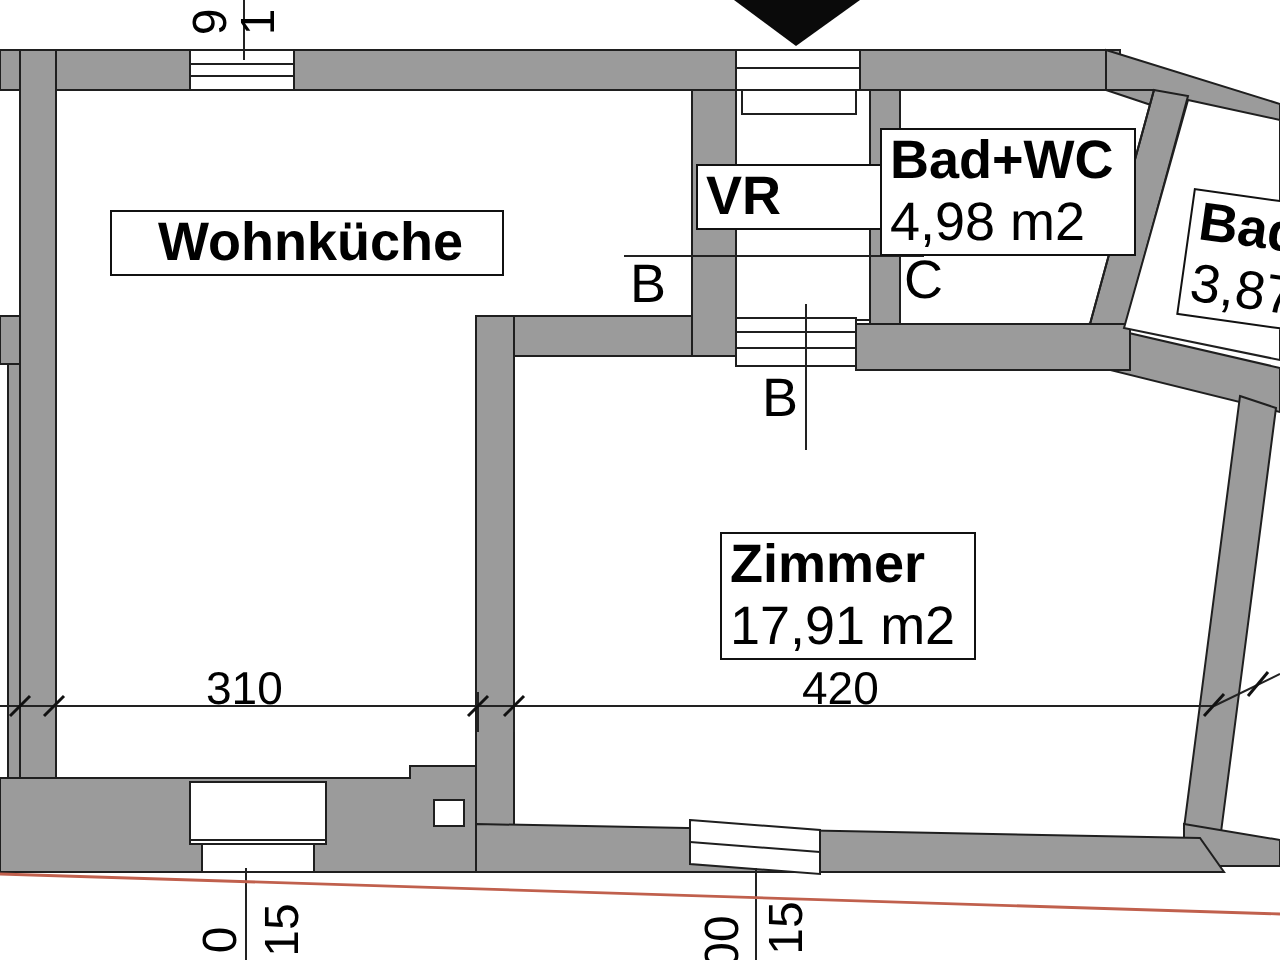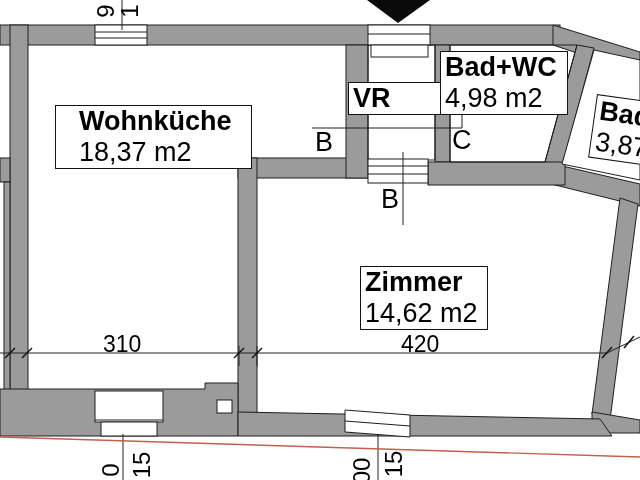--- a/index.html
+++ b/index.html
@@ -108,35 +108,34 @@
       <line x1="624" y1="348" x2="634" y2="336"></line>
     </g>
 
     <polygon class="arrowfill" points="367,0 430,0 398,23"></polygon>
 
     <line class="redline" x1="0" y1="437" x2="640" y2="457"></line>
   </svg>
 
   <div class="roomlabel" style="left:55px;top:105px;width:168px;padding-left:23px;">
     <span class="nm">Wohnküche</span>
-    <span class="ar">18,37 m2</span>
   </div>
 
   <div class="roomlabel" style="left:348px;top:82px;width:86px;">
     <span class="nm">VR</span>
   </div>
 
-  <div class="roomlabel" style="left:440px;top:51px;width:118px;">
+  <div class="roomlabel" style="left:440px;top:64px;width:118px;">
     <span class="nm">Bad+WC</span>
     <span class="ar">4,98 m2</span>
   </div>
 
   <div class="roomlabel" style="left:360px;top:266px;width:118px;">
     <span class="nm">Zimmer</span>
-    <span class="ar">14,62 m2</span>
+    <span class="ar">17,91 m2</span>
   </div>
 
   <div class="roomlabel" style="left:597px;top:94px;width:76px;transform:rotate(8deg);transform-origin:top left;">
     <span class="nm">Bad</span>
     <span class="ar">3,87 m2</span>
   </div>
 
   <div class="hdim" style="left:133px;top:331px;">310</div>
   <div class="hdim" style="left:431px;top:331px;">420</div>
 

